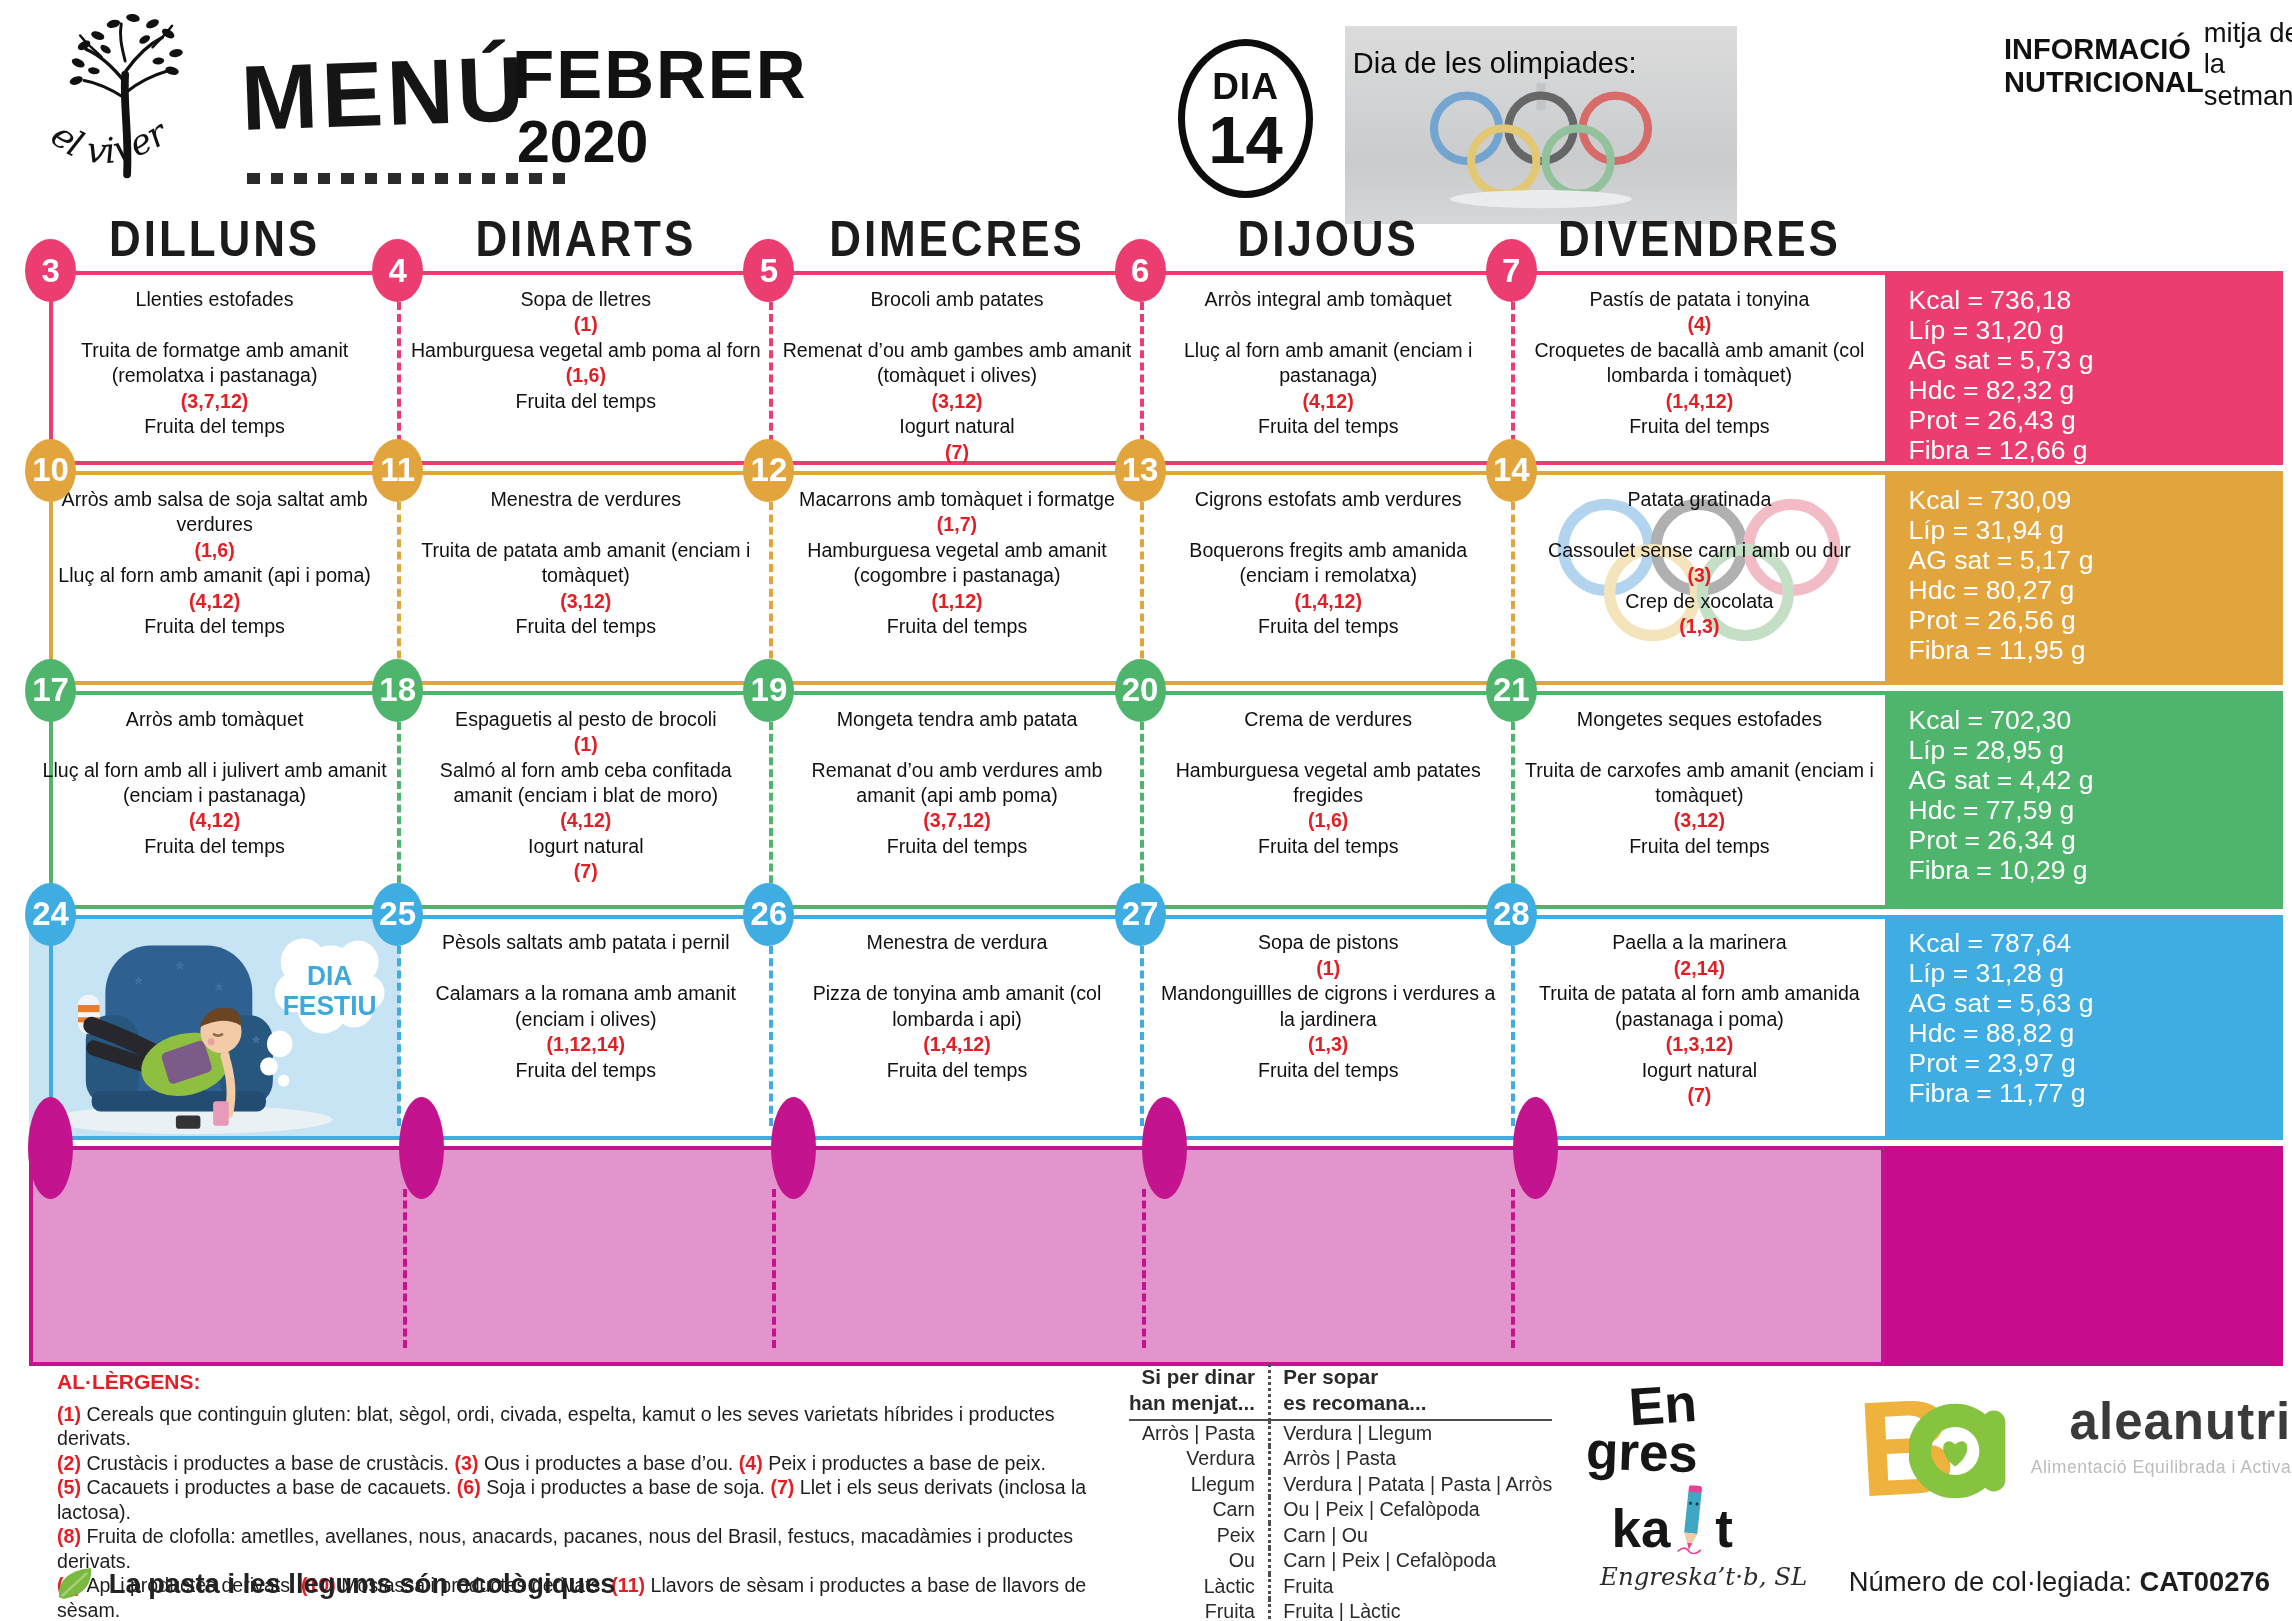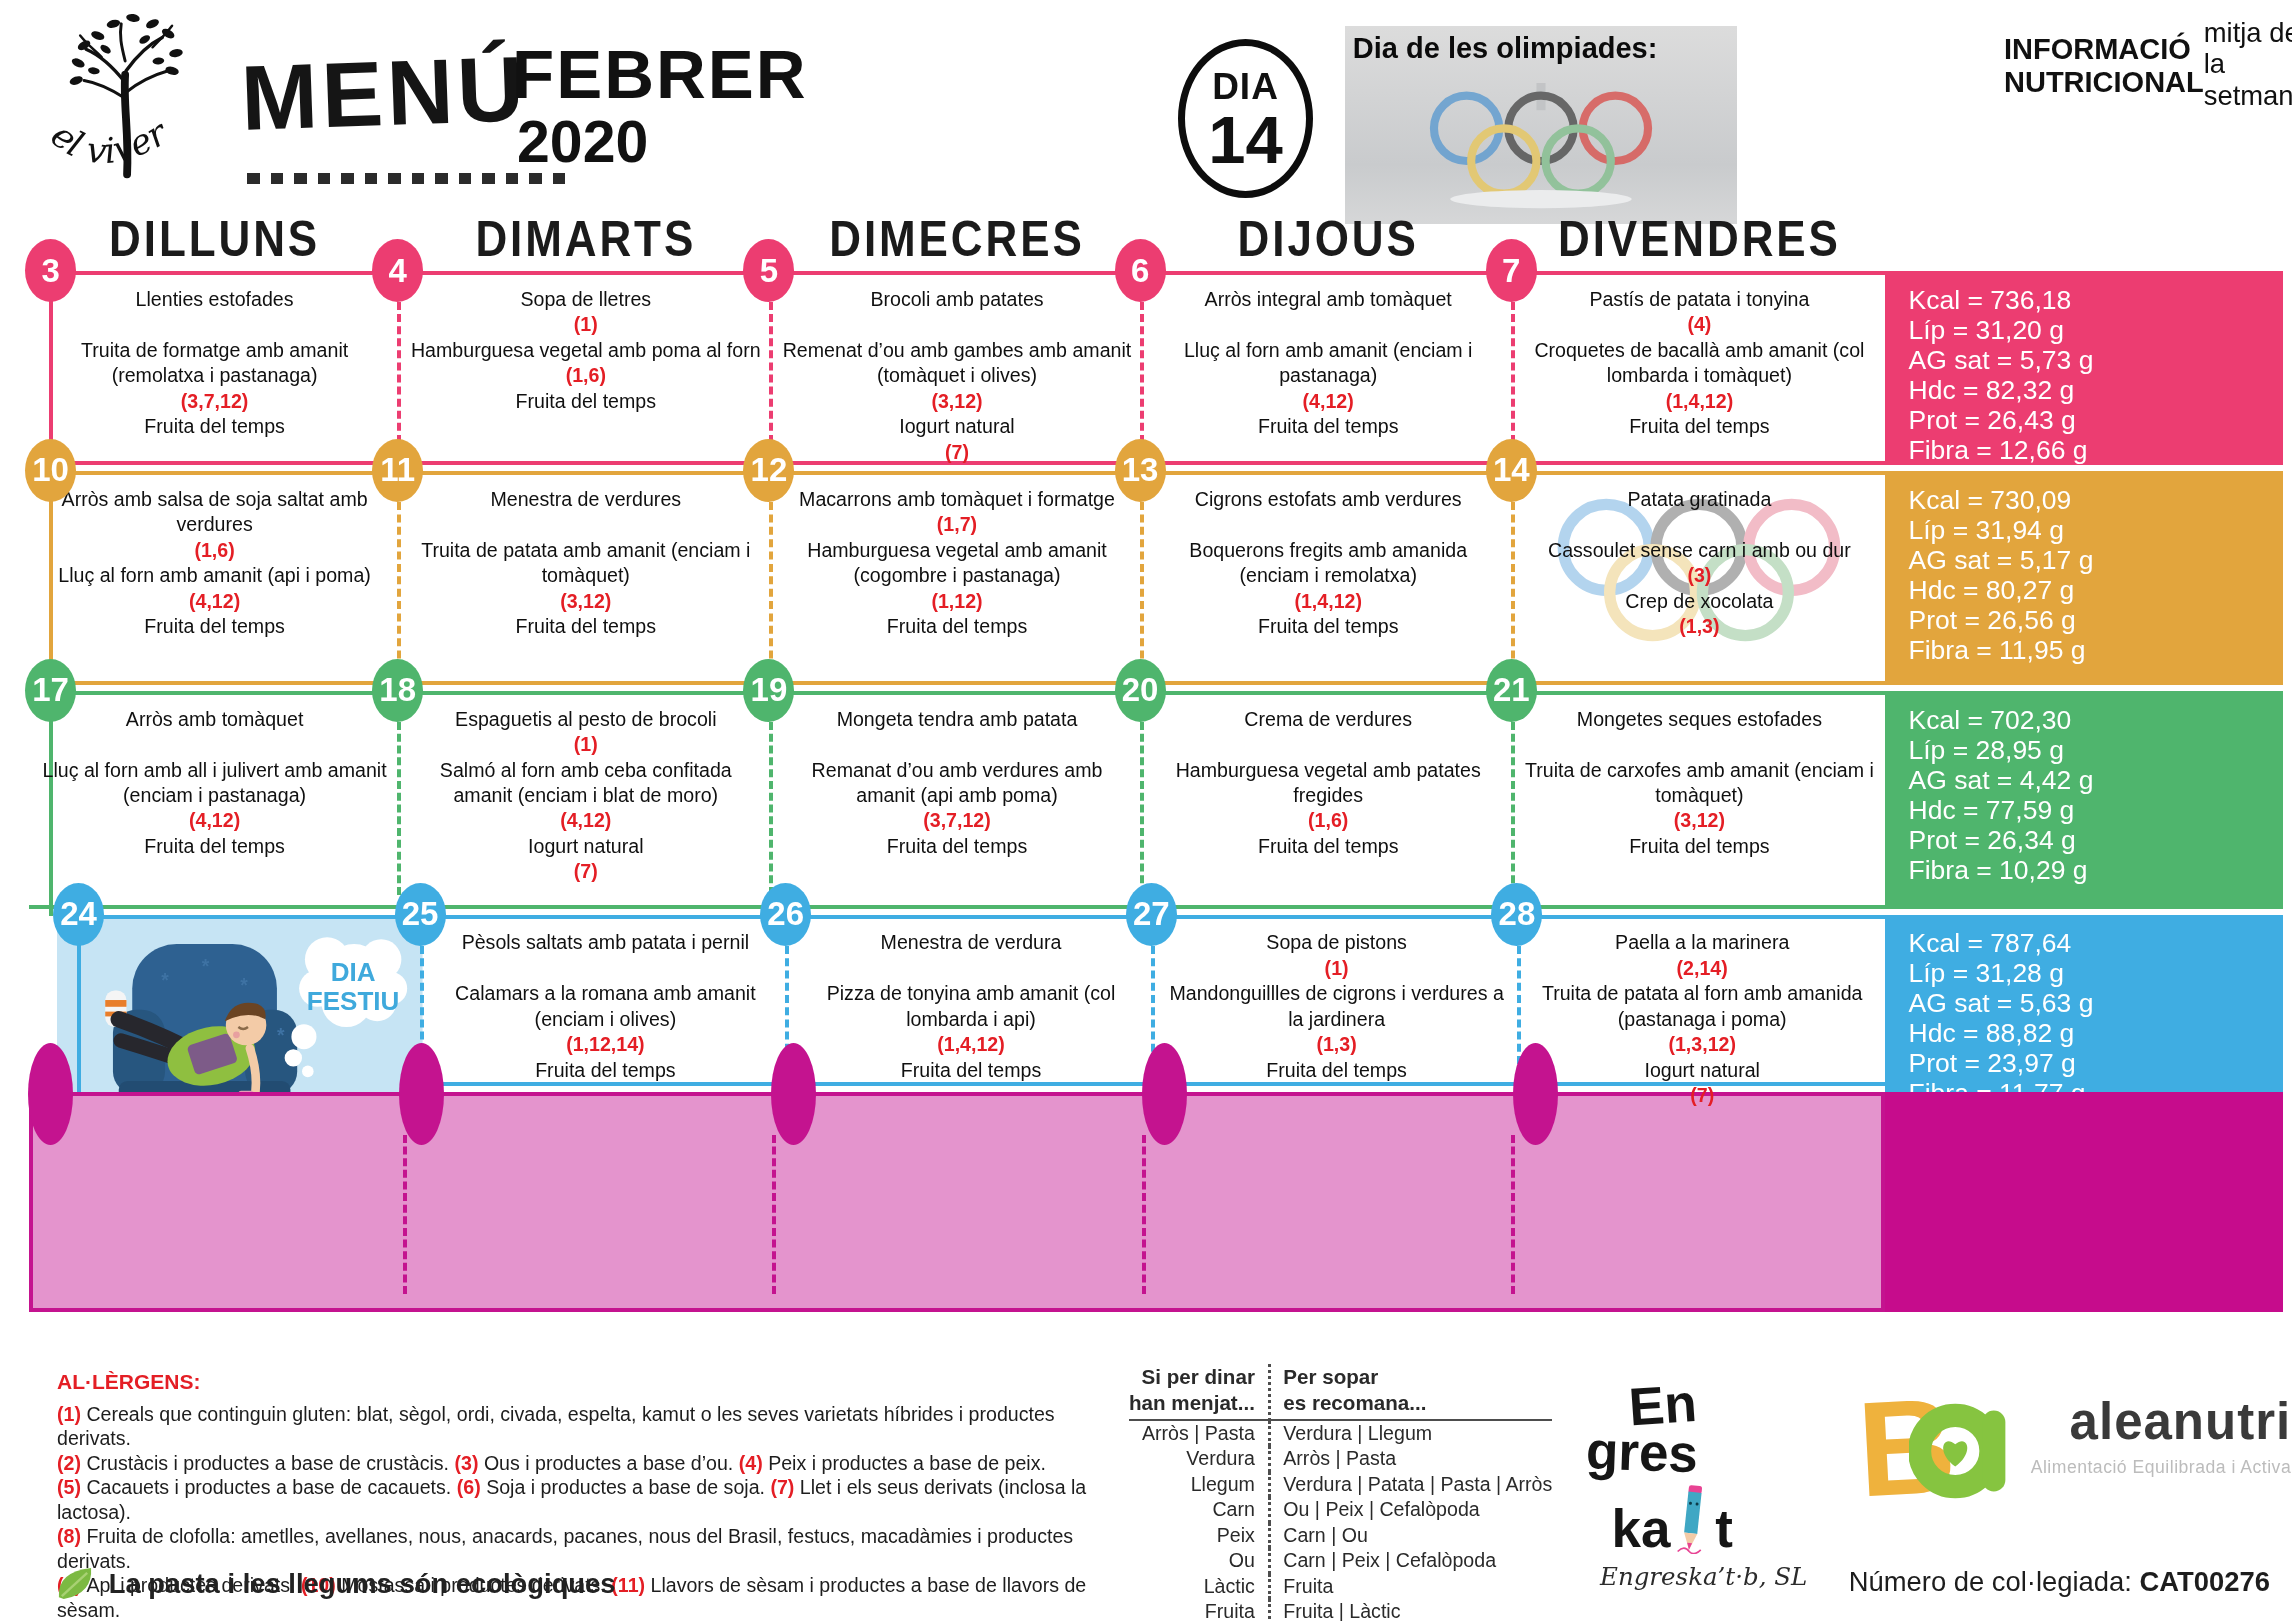--- a/index.html
+++ b/index.html
@@ -14,21 +14,21 @@
              background:repeating-linear-gradient(90deg,#2b2b2b 0 12.7px,transparent 12.7px 23.5px);}
   .month{position:absolute;left:512px;top:35px;font-size:69px;font-weight:bold;letter-spacing:2px;}
   .year{position:absolute;left:517px;top:108px;font-size:59px;font-weight:bold;}
   .dia-circle{position:absolute;left:1178px;top:39px;width:135px;height:159px;border:7.8px solid #0d0d0d;
               border-radius:50%;display:flex;flex-direction:column;align-items:center;justify-content:center;
               background:#fff;box-sizing:border-box;}
   .dia-circle .l1{font-size:37px;font-weight:bold;letter-spacing:1px;}
   .dia-circle .l2{font-size:67px;font-weight:bold;line-height:.95;}
   .olympics{position:absolute;left:1345px;top:25.5px;width:392px;height:198px;
             background:linear-gradient(#dcdcdc,#c9cbcd 70%,#d6d7d8);overflow:hidden;}
-  .olympics .label{position:absolute;left:7.8px;top:6px;font-size:29px;font-weight:bold;color:#0b0b0b;}
+  .olympics .label{position:absolute;left:7.8px;top:21px;font-size:29px;font-weight:normal;color:#0b0b0b;}
   .olympics svg{position:absolute;left:50%;top:57px;transform:translateX(-50%);}
   .nutriinfo{position:absolute;left:2004px;top:5.9px;width:284px;display:flex;flex-direction:row;
              align-items:center;text-align:left;}
   .nutriinfo .ttl{font-size:29px;font-weight:bold;line-height:1.12;margin-top:3.9px;width:245px;}
   .nutriinfo .sub{font-size:27.4px;line-height:1.15;width:196px;}
 
   
   .weekdays{position:absolute;left:29px;top:214px;width:1856px;display:grid;
             grid-template-columns:repeat(5,1fr);}
   .wd{font-size:44px;font-weight:900;text-align:center;letter-spacing:2.9px;
@@ -340,21 +340,21 @@
         </div>
         <div class="nutri">
           <div class="nl">Kcal = 702,30</div>
           <div class="nl">Líp = 28,95 g</div>
           <div class="nl">AG sat = 4,42 g</div>
           <div class="nl">Hdc = 77,59 g</div>
           <div class="nl">Prot = 26,34 g</div>
           <div class="nl">Fibra = 10,29 g</div>
         </div>
       </div>
-      <div class="week-row" style="--c: #3fade2; height: 171px; margin-left: 28px;">
+      <div class="week-row" style="--c: #3fade2; height: 225px;">
         <div class="day-cell festiu">
           <div class="day-circle">24</div>
           <svg viewBox="0 0 379 212" preserveAspectRatio="none">
     <rect width="379" height="212" fill="#c6e4f4"></rect>
     <ellipse cx="165" cy="196" rx="145" ry="14" fill="#e9f1f5"></ellipse>
     <rect x="78" y="26" width="150" height="150" rx="46" fill="#2e6191"></rect>
     <rect x="195" y="94" width="54" height="88" rx="24" fill="#27567f"></rect>
     <rect x="58" y="94" width="54" height="88" rx="24" fill="#27567f"></rect>
     <rect x="64" y="168" width="178" height="20" rx="9" fill="#224c72"></rect>
     <g fill="#3e72a3" font-size="20" font-weight="bold">

